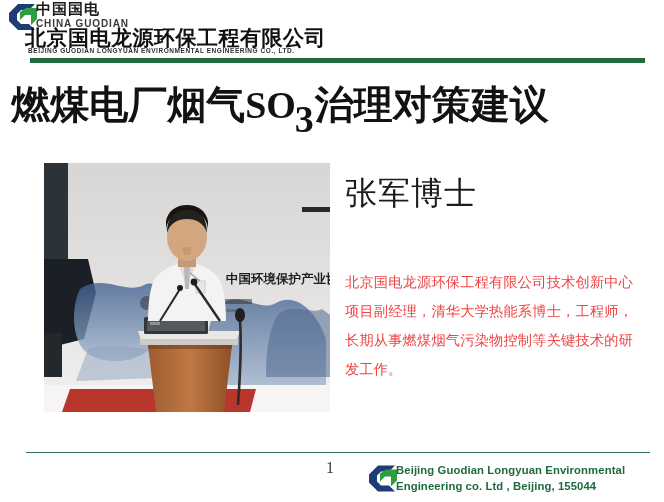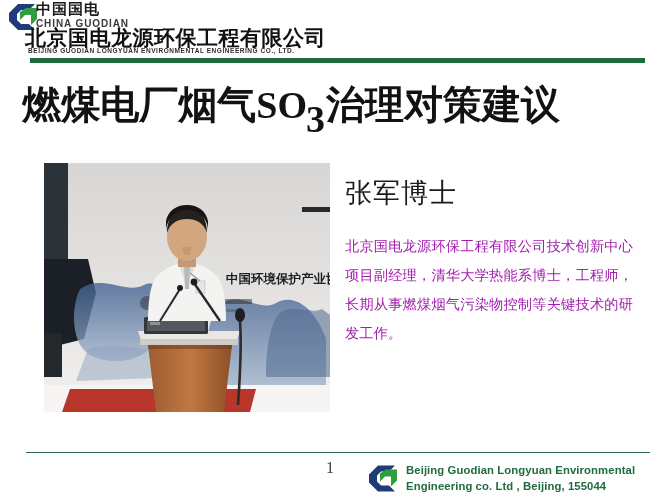--- a/index.html
+++ b/index.html
@@ -87,21 +87,21 @@
     height: 5px;
     background: #1f6b3f;
   }
 
   
   #slide-title {
     position: absolute;
     left: 0;
     top: 82px;
     width: 560px;
-    text-align: right;
+    text-align: center;
     font-family: "DejaVu Sans", "Liberation Sans", sans-serif;
     font-size: 39px;
     font-weight: bold;
     color: #121212;
     letter-spacing: 0px;
     line-height: 46px;
     white-space: nowrap;
   }
   #slide-title .sub3 {
     font-size: 24px;
@@ -129,32 +129,32 @@
 
   
   #speaker-block {
     position: absolute;
     left: 345px;
     top: 178px;
     width: 300px;
   }
   #speaker-name {
     font-family: "DejaVu Sans", "Liberation Sans", sans-serif;
-    font-size: 27px;
+    font-size: 32px;
     font-weight: normal;
     color: #1c1c1c;
     letter-spacing: 1px;
     line-height: 30px;
     white-space: nowrap;
   }
   #speaker-bio {
-    margin-top: 24px;
+    margin-top: 60px;
     font-family: "DejaVu Sans", "Liberation Sans", sans-serif;
     font-size: 14.2px;
-    color: #a21caf;
+    color: #ef4444;
     line-height: 29px;
     letter-spacing: 0.1px;
     text-align: justify;
     width: 288px;
   }
 
   
   #footer-rule {
     position: absolute;
     left: 26px;
@@ -176,21 +176,21 @@
   }
   #footer-logo-mark {
     position: absolute;
     left: 366px;
     top: 463px;
     width: 34px;
     height: 31px;
   }
   #footer-company-text {
     position: absolute;
-    left: 406px;
+    left: 396px;
     top: 463px;
     width: 250px;
     font-family: "Liberation Sans", sans-serif;
     font-size: 11.3px;
     font-weight: bold;
     color: #1f6b3f;
     line-height: 15.5px;
     letter-spacing: 0.1px;
   }
   #footer-company-text .line { display: block; white-space: nowrap; }

